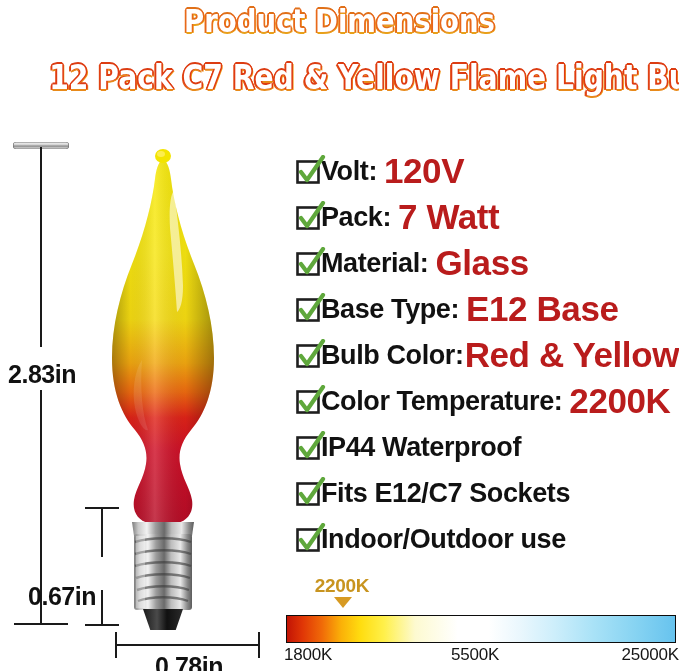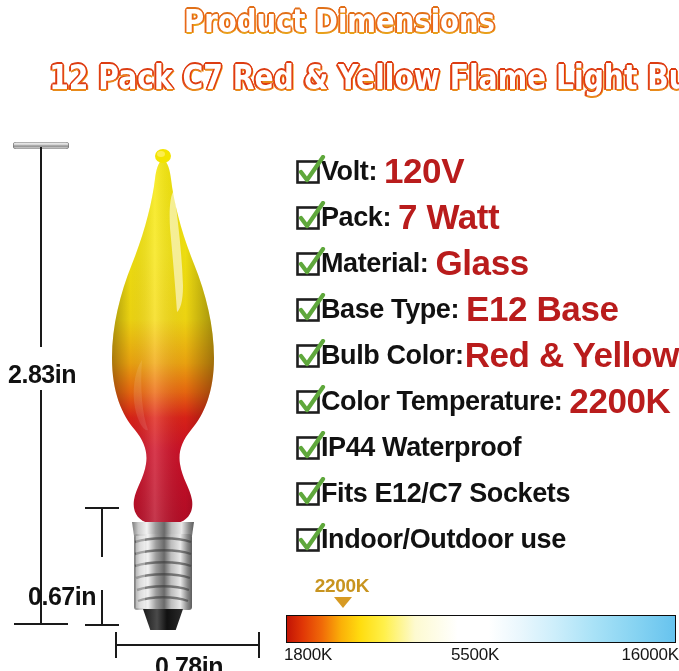--- a/index.html
+++ b/index.html
@@ -345,17 +345,17 @@
 
   <div class="kscale">
     <div class="kmark">
       <span class="kt">2200K</span>
     </div>
     <div class="karrow"></div>
     <div class="kbar"></div>
     <div class="kticks">
       <span class="ktick kt-left">1800K</span>
       <span class="ktick kt-mid">5500K</span>
-      <span class="ktick kt-right">16000K</span>
+      <span class="ktick kt-right">25000K</span>
     </div>
   </div>
 
 </div>
 
 </body></html>

